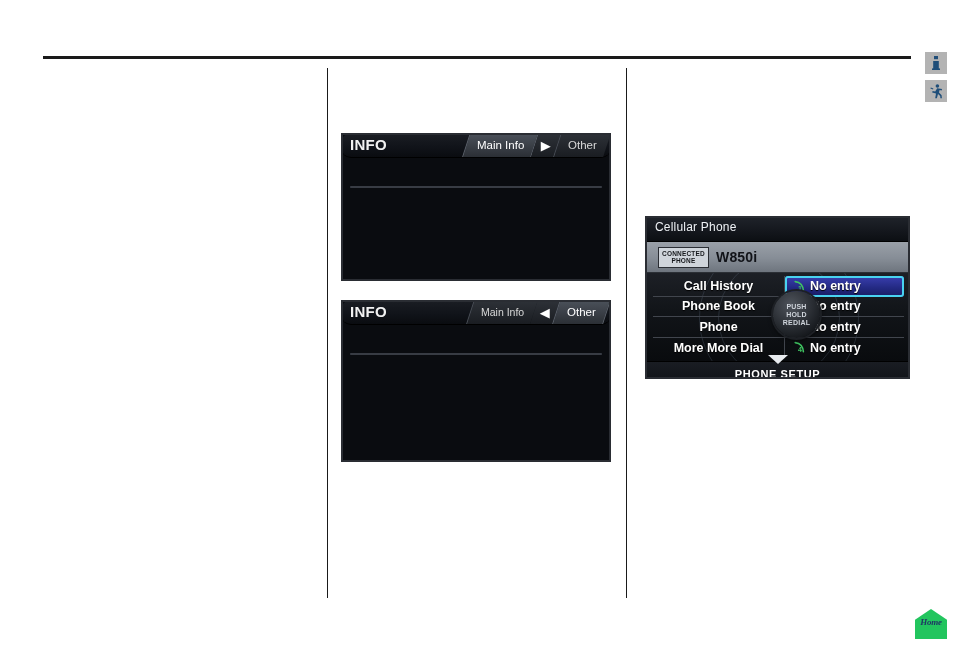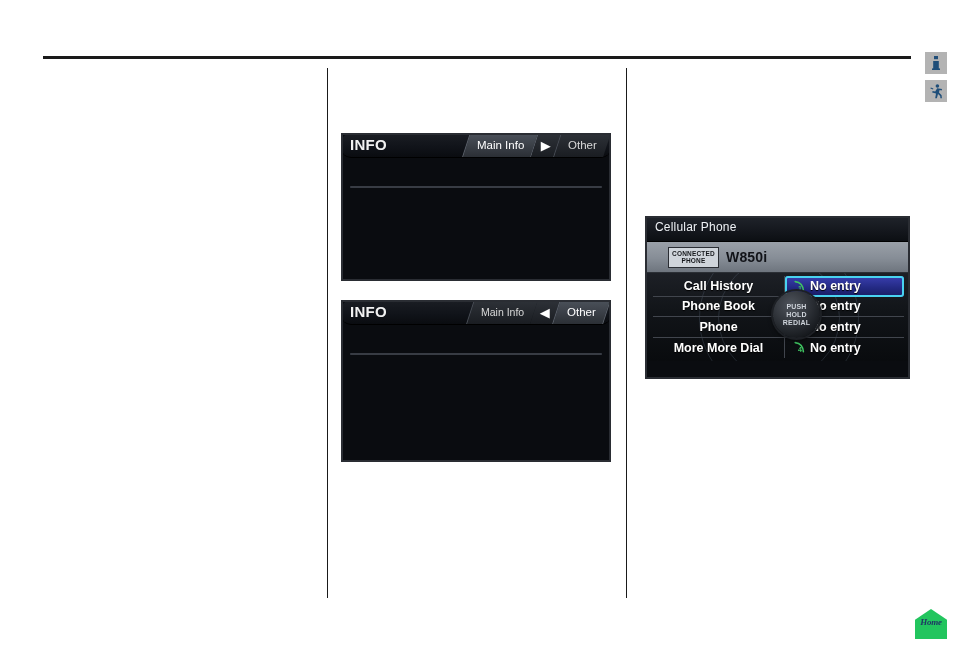--- a/index.html
+++ b/index.html
@@ -245,21 +245,21 @@
     font-size: 12px;
     color: #eef1f5;
     letter-spacing: 0.2px;
   }
   #screen-cell-phone .cp-connected {
     position: relative;
     height: 30px;
     background: linear-gradient(180deg,#9aa0a8 0%, #868d96 55%, #6e757e 100%);
     display: flex;
     align-items: center;
-    padding-left: 23px;
+    padding-left: 13px;
     border-bottom: 1px solid #2b2f35;
   }
   .conn-badge {
     border: 1px solid #2a2d33;
     background: #cfd4da;
     color: #16181c;
     font-size: 6.5px;
     font-weight: bold;
     line-height: 7.5px;
     text-align: center;
@@ -546,15 +546,19 @@
 
     </div>
 
     <div class="redial-knob">
       <b>PUSH</b>
       <b>HOLD</b>
       <b>REDIAL</b>
     </div>
   </div>
 
+  <div class="cp-footer">
+    <div class="down-caret"></div>
+    <span>PHONE SETUP</span>
+  </div>
 
   <div class="outer-frame"></div>
 </div>
 
 </body></html>

